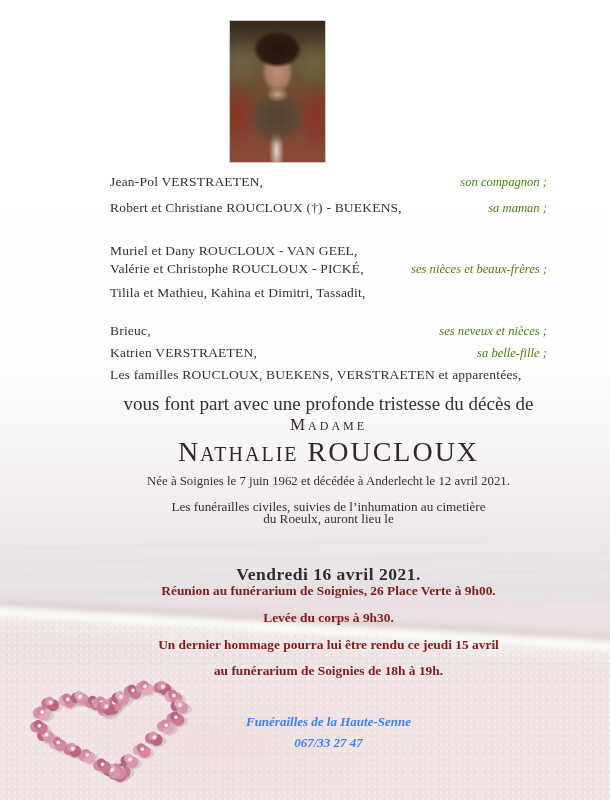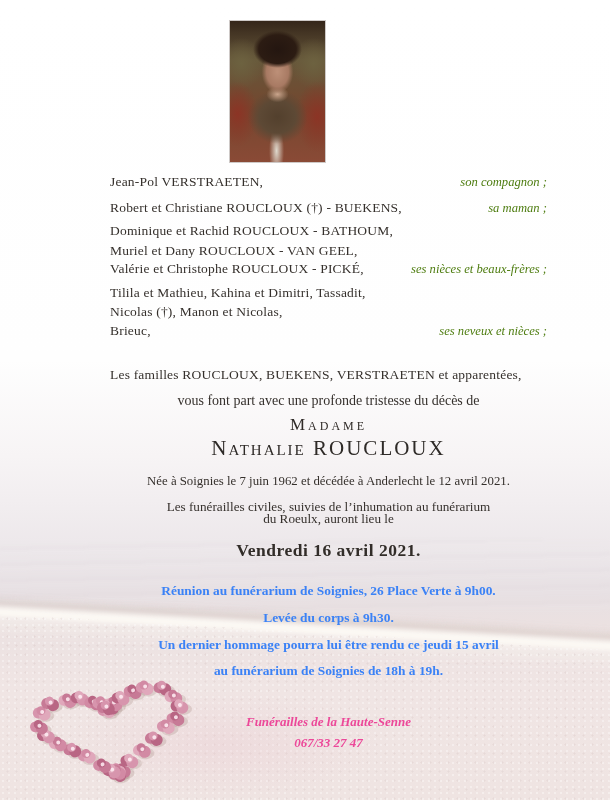--- a/index.html
+++ b/index.html
@@ -45,28 +45,28 @@
       linear-gradient(180deg,#35261a 0%,#66573a 28%,#74472f 62%,#8a4a36 100%);
     box-shadow:0 0 0 1px rgba(60,40,30,.25);}
 
   
   .textcol{position:absolute;left:110px;right:63px;top:0;height:100%;z-index:5;}
   .frow{position:absolute;left:0;right:0;display:flex;
         justify-content:space-between;align-items:baseline;white-space:nowrap;}
   .fname{font-size:13.5px;letter-spacing:.2px;}
   .frel{font-style:italic;font-size:12.6px;color:#4d7c0f;}
   .cline{position:absolute;left:-15px;right:-15px;text-align:center;white-space:nowrap;}
-  .announce{font-size:14px;}
+  .announce{font-size:19px;}
   .madame{font-variant:small-caps;font-size:17px;letter-spacing:3px;color:#302b28;}
-  .dname{font-variant:small-caps;font-size:21px;letter-spacing:2px;color:#2e2a27;text-align:center;}
+  .dname{font-variant:small-caps;font-size:28px;letter-spacing:2px;color:#2e2a27;text-align:center;}
   .life{font-size:12.8px;}
   .fun{font-size:13.2px;}
-  .fdate{font-size:17.5px;font-weight:bold;letter-spacing:.5px;color:#322d29;}
-  .sched{font-size:13.4px;font-weight:bold;color:#3b82f6;}
-  .foot{font-size:13px;font-weight:bold;font-style:italic;color:#ec4899;}
+  .fdate{font-size:17.5px;font-weight:bold;letter-spacing:.5px;color:#322d29;margin-top:24px;}
+  .sched{font-size:13.4px;font-weight:bold;color:#7f1d1d;}
+  .foot{font-size:13px;font-weight:bold;font-style:italic;color:#3b82f6;}
 
   
   .heart{position:absolute;left:26px;top:672px;width:170px;height:120px;z-index:3;
          transform:rotate(-8deg);}
 </style>
 </head>
 <body>
 
 <div class="sheet">
 
@@ -245,54 +245,50 @@
   <div class="textcol">
 
     <div class="frow" style="top:174px">
       <span class="fname">Jean-Pol VERSTRAETEN,</span>
       <span class="frel">son compagnon ;</span>
     </div>
     <div class="frow" style="top:200px">
       <span class="fname">Robert et Christiane ROUCLOUX (†) - BUEKENS,</span>
       <span class="frel">sa maman ;</span>
     </div>
-    <div class="frow" style="top:223px">
-      <span class="fname">Dominique et Rachid ROUCLOUX - BATHOUM,</span>
-      <span class="frel"></span>
-    </div>
     <div class="frow" style="top:243px">
       <span class="fname">Muriel et Dany ROUCLOUX - VAN GEEL,</span>
       <span class="frel"></span>
     </div>
     <div class="frow" style="top:261px">
       <span class="fname">Valérie et Christophe ROUCLOUX - PICKÉ,</span>
       <span class="frel">ses nièces et beaux-frères ;</span>
     </div>
     <div class="frow" style="top:285px">
       <span class="fname">Tilila et Mathieu, Kahina et Dimitri, Tassadit,</span>
       <span class="frel"></span>
     </div>
-    <div class="frow" style="top:304px">
-      <span class="fname">Nicolas (†), Manon et Nicolas,</span>
-      <span class="frel"></span>
-    </div>
     <div class="frow" style="top:323px">
       <span class="fname">Brieuc,</span>
       <span class="frel">ses neveux et nièces ;</span>
+    </div>
+    <div class="frow" style="top:345px">
+      <span class="fname">Katrien VERSTRAETEN,</span>
+      <span class="frel">sa belle-fille ;</span>
     </div>
     <div class="frow" style="top:367px">
       <span class="fname">Les familles ROUCLOUX, BUEKENS, VERSTRAETEN et apparentées,</span>
       <span class="frel"></span>
     </div>
 
     <div class="cline announce" style="top:393px">vous font part avec une profonde tristesse du décès de</div>
     <div class="cline madame" style="top:415px">Madame</div>
     <div class="cline dname" style="top:436px">Nathalie ROUCLOUX</div>
     <div class="cline life" style="top:474px">Née à Soignies le 7 juin 1962 et décédée à Anderlecht le 12 avril 2021.</div>
-    <div class="cline fun" style="top:499px">Les funérailles civiles, suivies de l’inhumation au funérarium</div>
+    <div class="cline fun" style="top:499px">Les funérailles civiles, suivies de l’inhumation au cimetière</div>
     <div class="cline fun" style="top:511px">du Roeulx, auront lieu le</div>
     <div class="cline fdate" style="top:540px">Vendredi 16 avril 2021.</div>
 
     <div class="cline sched" style="top:583px">Réunion au funérarium de Soignies, 26 Place Verte à 9h00.</div>
     <div class="cline sched" style="top:610px">Levée du corps à 9h30.</div>
     <div class="cline sched" style="top:637px">Un dernier hommage pourra lui être rendu ce jeudi 15 avril</div>
     <div class="cline sched" style="top:663px">au funérarium de Soignies de 18h à 19h.</div>
 
     <div class="cline foot" style="top:714px">Funérailles de la Haute-Senne</div>
     <div class="cline foot" style="top:735px">067/33 27 47</div>

